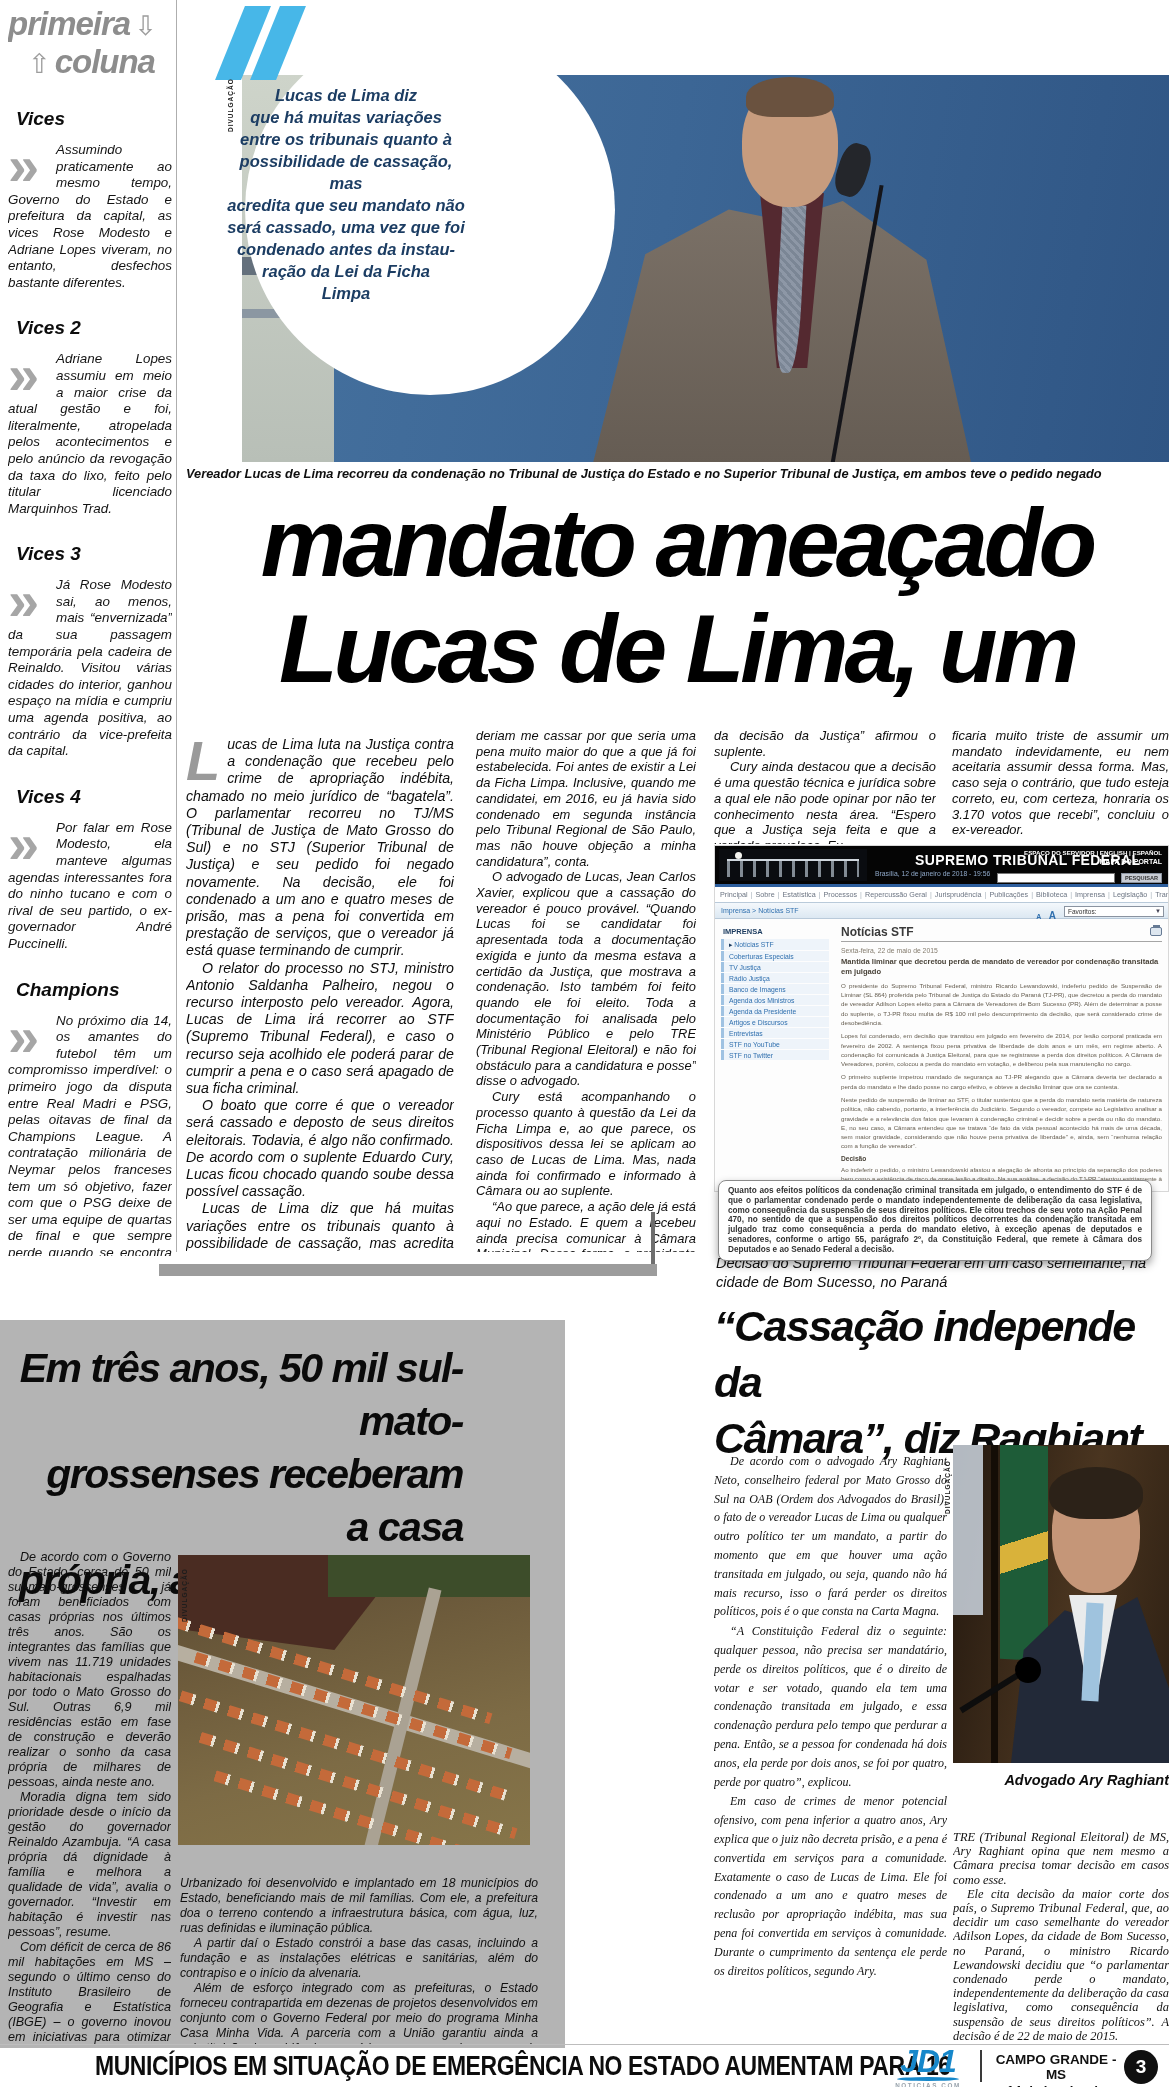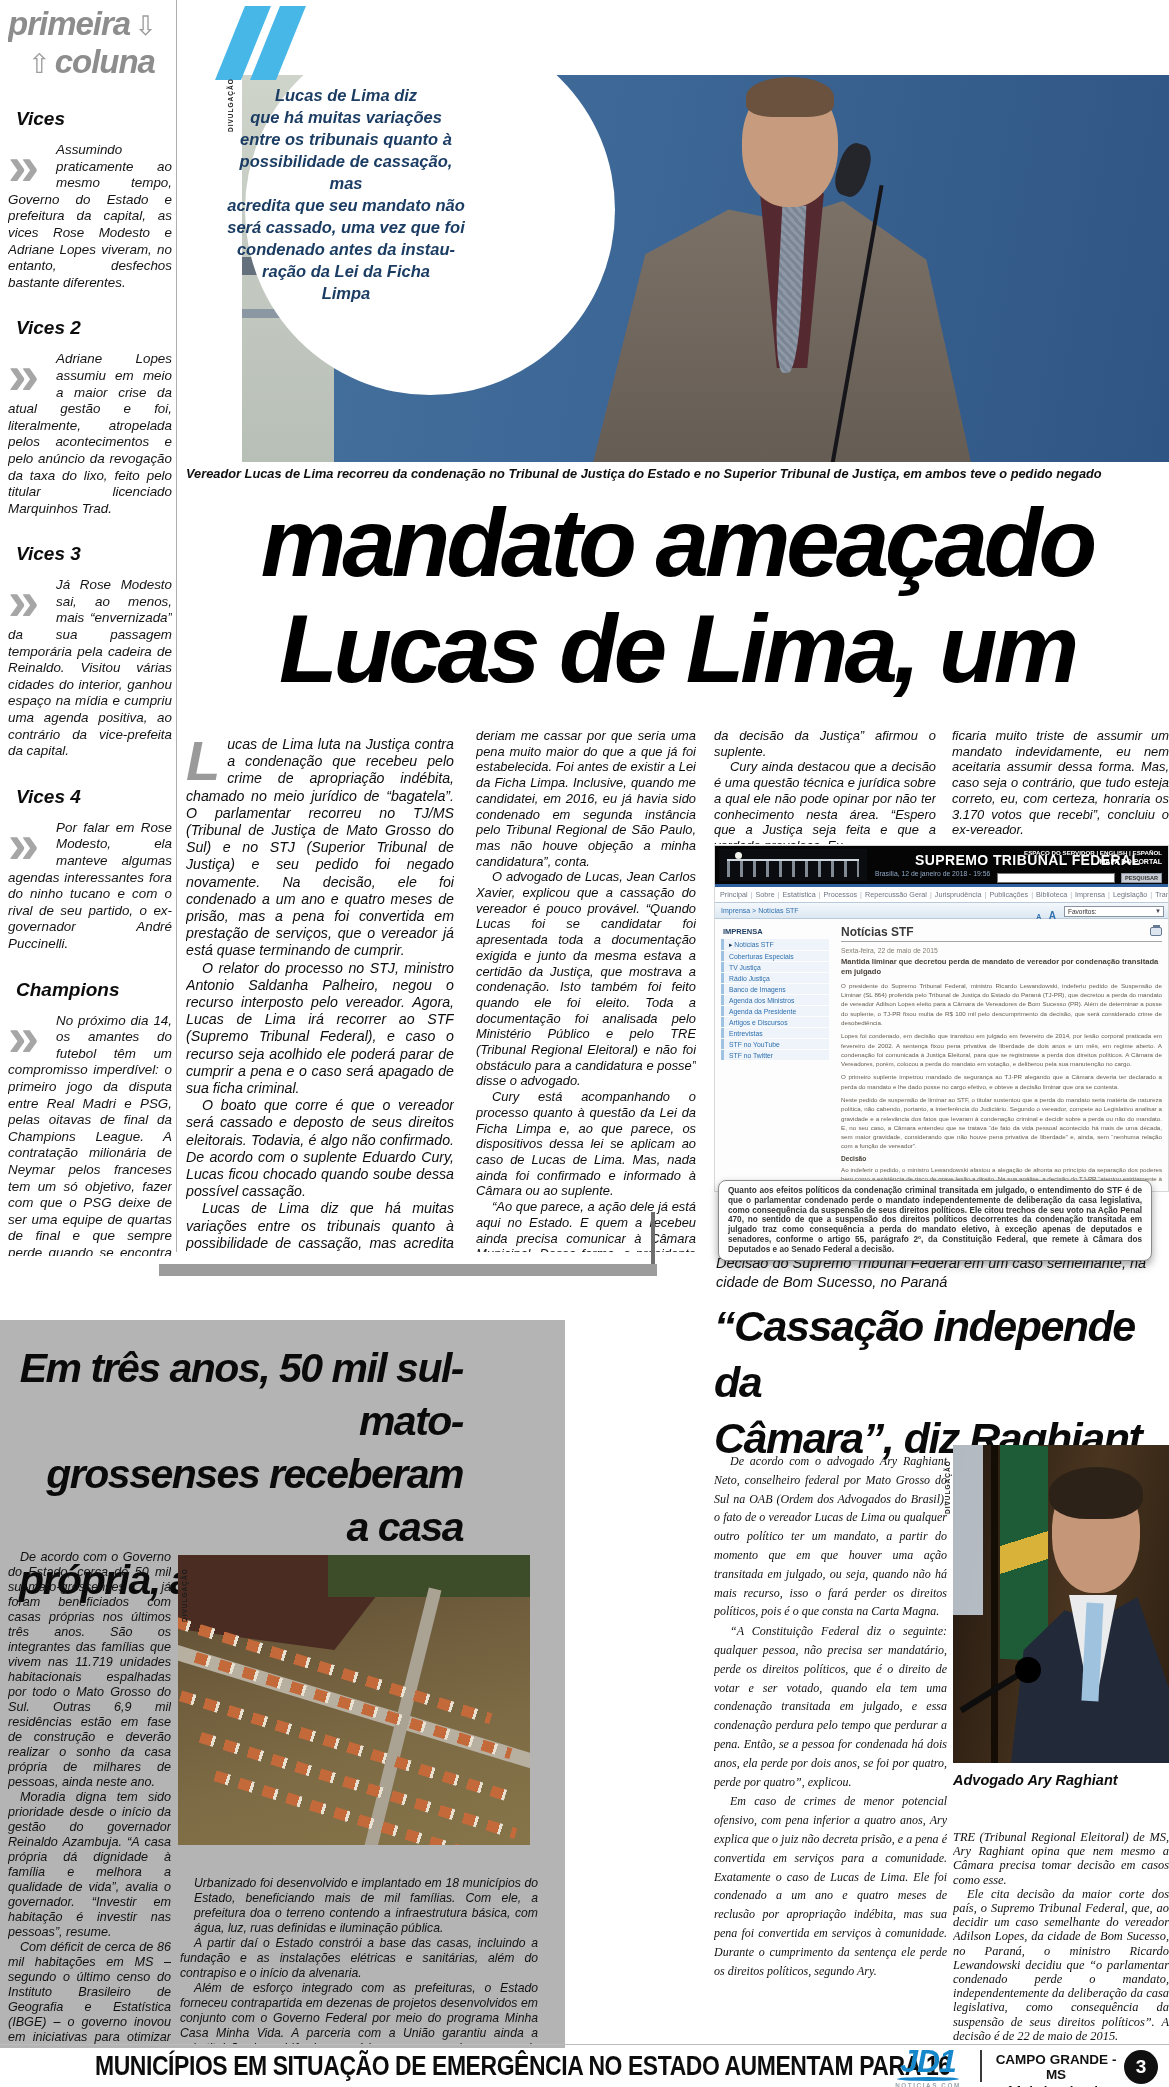--- a/index.html
+++ b/index.html
@@ -152,21 +152,21 @@
     background:repeating-linear-gradient(90deg,#c46a3a 0 12px, #e9e2d3 12px 15px, transparent 15px 25px); }
   .photo-housing .r1 { left:-10px; top:110px; width:330px; }
   .photo-housing .r2 { left:10px; top:145px; width:330px; }
   .photo-housing .r3 { left:-5px; top:185px; width:340px; }
   .photo-housing .r4 { left:15px; top:225px; width:330px; }
   .photo-housing .r5 { left:30px; top:262px; width:320px; }
   .caption-housing { left:180px; top:1850px; width:356px; font-style:italic; font-weight:700; font-size:14.5px; color:#0d0d0d; }
   .housing-bottom { left:180px; top:1876px; width:358px; height:168px; font-style:italic; font-size:12.2px; line-height:15px;
     text-align:justify; overflow:hidden; }
   .housing-bottom p { text-indent:14px; }
-  .housing-bottom p:first-child { text-indent:0;margin-left:14px; }
+  .housing-bottom p:first-child { text-indent:0; }
 
   
   .rag-headline { left:714px; top:1298px; width:458px; font-style:italic; font-weight:900;
     font-size:43px; line-height:56px; letter-spacing:-1.5px; color:#0a0a0a; }
   .rag-colA { left:714px; top:1452px; width:233px; height:592px; font-family:"Liberation Serif", serif;
     font-style:italic; font-size:12px; line-height:18.8px; text-align:justify; overflow:hidden; }
   .rag-colA p { text-indent:16px; margin-bottom:1px; }
   .photo-ary { left:953px; top:1445px; width:216px; height:318px; overflow:hidden;
     background:linear-gradient(100deg,#23180f 0%, #4a3520 55%, #2e2013 100%); }
   .photo-ary .flag-light { position:absolute; left:-6px; top:0; width:36px; height:170px; background:#cdd6e0; opacity:.85; }
@@ -177,21 +177,21 @@
   .photo-ary .suit { position:absolute; left:58px; top:152px; width:158px; height:166px; background:#222938;
     clip-path:polygon(0 100%, 8% 32%, 34% 8%, 54% 14%, 80% 0, 100% 55%, 100% 100%); }
   .photo-ary .shirt { position:absolute; left:116px; top:150px; width:48px; height:92px; background:#e9ebec;
     clip-path:polygon(0 0,100% 0,62% 100%,38% 100%); }
   .photo-ary .tie { position:absolute; left:131px; top:158px; width:17px; height:98px; background:#9fc3de; transform:rotate(3deg); }
   .photo-ary .head { position:absolute; left:99px; top:28px; width:88px; height:120px; background:#c59678; border-radius:46%; }
   .photo-ary .head::before { content:""; position:absolute; left:-3px; top:-6px; right:-3px; height:52px;
     background:#2c2218; border-radius:50% 50% 40% 40%; }
   .photo-ary .mic-rod { position:absolute; left:2px; top:242px; width:78px; height:6px; background:#0d0d0d; transform:rotate(-32deg); }
   .photo-ary .mic-head { position:absolute; left:62px; top:212px; width:26px; height:26px; background:#000; border-radius:50%; }
-  .caption-ary { left:953px; top:1772px; width:216px; font-style:italic; font-weight:700; font-size:14.5px; color:#0d0d0d; }
+  .caption-ary { left:953px; top:1772px; width:216px; font-style:italic; font-weight:700; font-size:14.5px; color:#0d0d0d;text-align:right; }
   .rag-colB { left:953px; top:1830px; width:216px; height:214px; font-family:"Liberation Serif", serif;
     font-style:italic; font-size:12.4px; line-height:14.2px; text-align:justify; overflow:hidden; }
   .rag-colB p { text-indent:14px; }
   .rag-colB p:first-child { text-indent:0; }
 
   
   .footer-rule { left:0; top:2044px; width:1169px; height:1px; background:#bdbdbd; }
   .footer-headline { left:95px; top:2051px; font-weight:900; font-size:27px; color:#0d0d0d;
     transform:scaleX(.85); transform-origin:left; white-space:nowrap; letter-spacing:-.5px; }
   .jd1 { left:888px; top:2046px; width:80px; text-align:center; }

